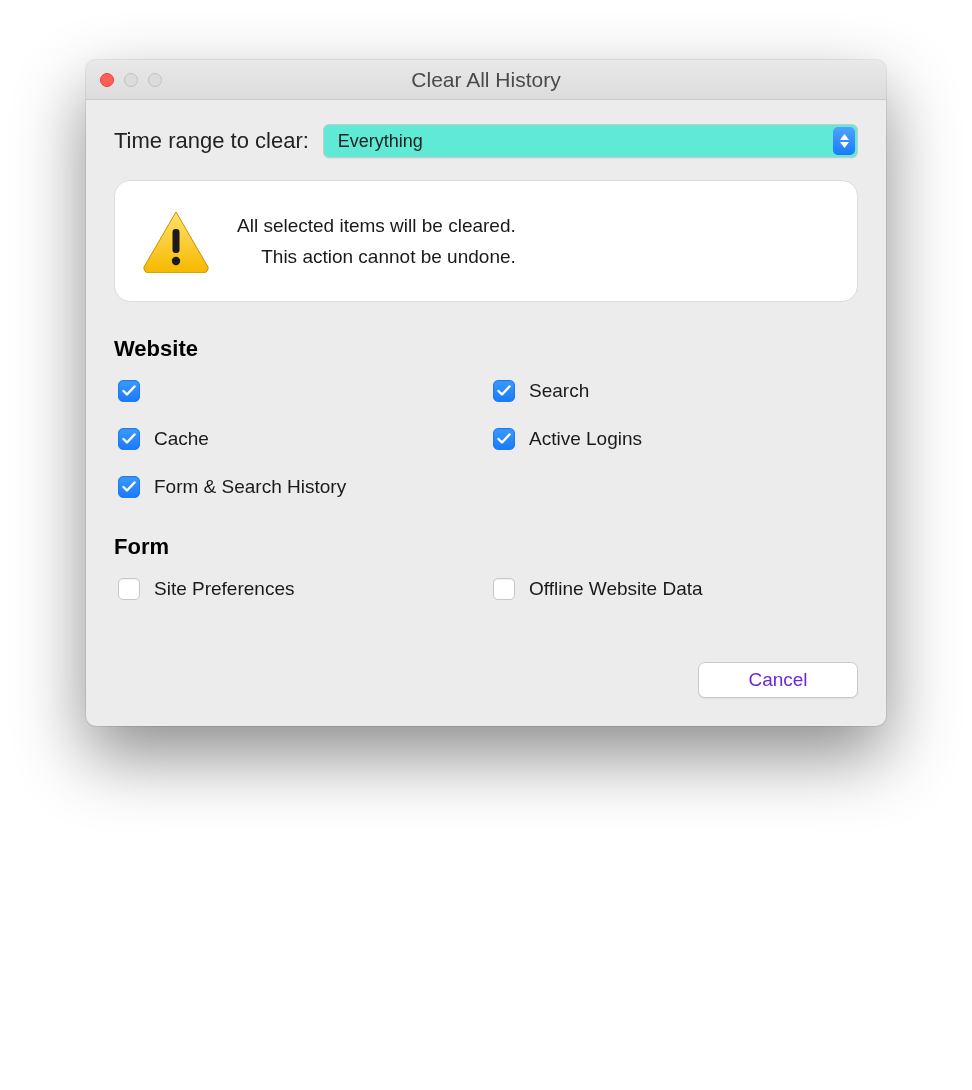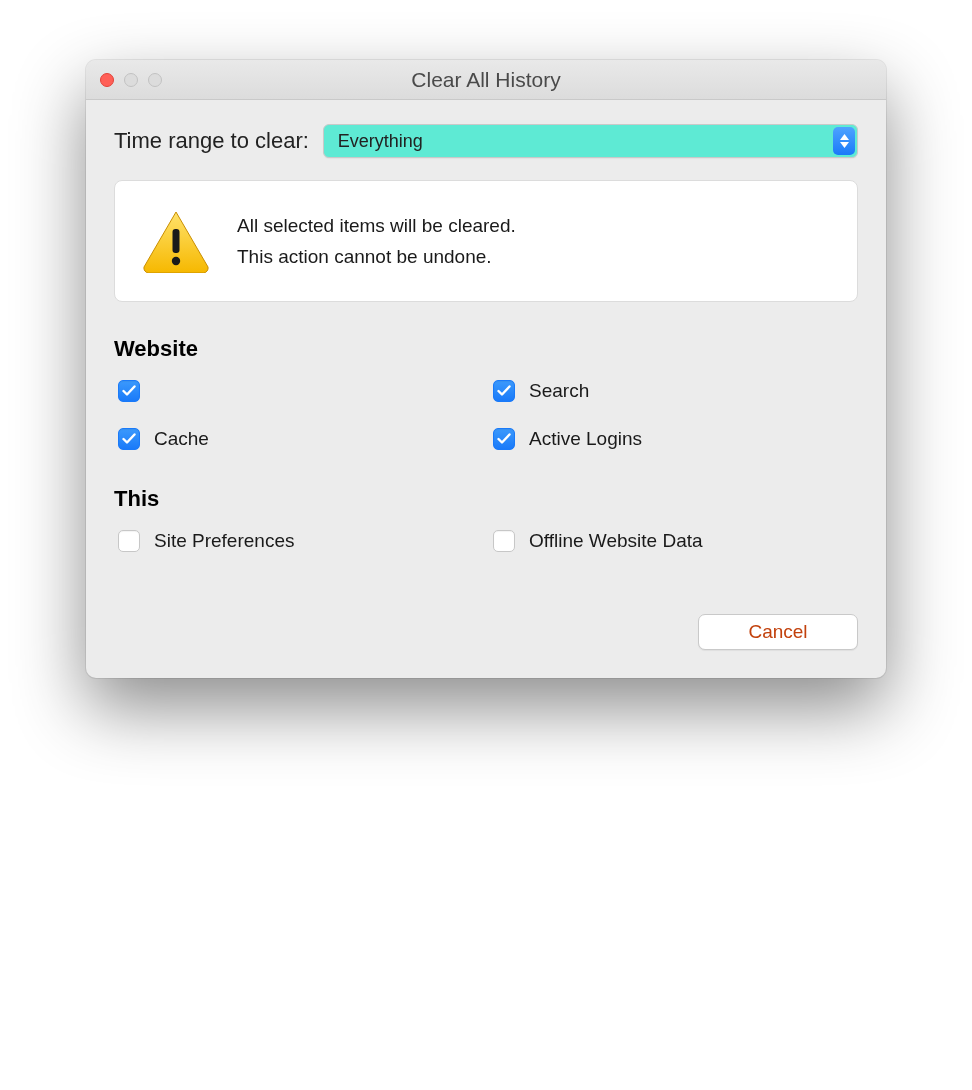--- a/index.html
+++ b/index.html
@@ -86,26 +86,27 @@
       display: flex;
       flex-direction: column;
       align-items: center;
       justify-content: center;
       gap: 2px;
     }
     .select .stepper svg { display: block; }
     .warning-box {
       background: #fff;
       border: 1px solid #dcdcdc;
-      border-radius: 8px;
+      border-radius: 16px;
       padding: 28px 26px;
       display: flex;
       align-items: center;
       gap: 26px;
       margin-bottom: 34px;
+      text-align: right;
     }
     .warning-icon svg { display: block; }
     .warning-text p {
       font-size: 19px;
       color: #1a1a1a;
       line-height: 1.65;
     }
     h3.section {
       font-size: 22px;
       font-weight: 700;
@@ -155,21 +156,21 @@
       height: 36px;
       border-radius: 7px;
       font-size: 19px;
       display: flex; align-items: center; justify-content: center;
       border: 1px solid #c9c9c9;
       box-shadow: 0 1px 1px rgba(0,0,0,0.06);
       cursor: default;
     }
     .btn.secondary {
       background: #fff;
-      color: #c2410c;
+      color: #6d28d9;
     }
     .btn.primary {
       background: linear-gradient(#5fa9ff, #2a82fb);
       border-color: #1f72ec;
       color: #fff;
     }
   </style>
 </head>
 <body>
 
@@ -246,23 +247,31 @@
         <span class="lbl">Cache</span>
       </div>
       <div class="check">
         <span class="cb checked">
           <svg width="14" height="12" viewBox="0 0 14 12">
               <path d="M1.5 6 L5 9.5 L12.5 1.5" stroke="#fff" stroke-width="2.4" fill="none" stroke-linecap="round" stroke-linejoin="round"></path>
             </svg>
         </span>
         <span class="lbl">Active Logins</span>
       </div>
-    </div>
-
-    <h3 class="section">This</h3>
+      <div class="check">
+        <span class="cb checked">
+          <svg width="14" height="12" viewBox="0 0 14 12">
+              <path d="M1.5 6 L5 9.5 L12.5 1.5" stroke="#fff" stroke-width="2.4" fill="none" stroke-linecap="round" stroke-linejoin="round"></path>
+            </svg>
+        </span>
+        <span class="lbl">Form &amp; Search History</span>
+      </div>
+    </div>
+
+    <h3 class="section">Form</h3>
     <div class="checks">
       <div class="check">
         <span class="cb">
           
         </span>
         <span class="lbl">Site Preferences</span>
       </div>
       <div class="check">
         <span class="cb">
           

